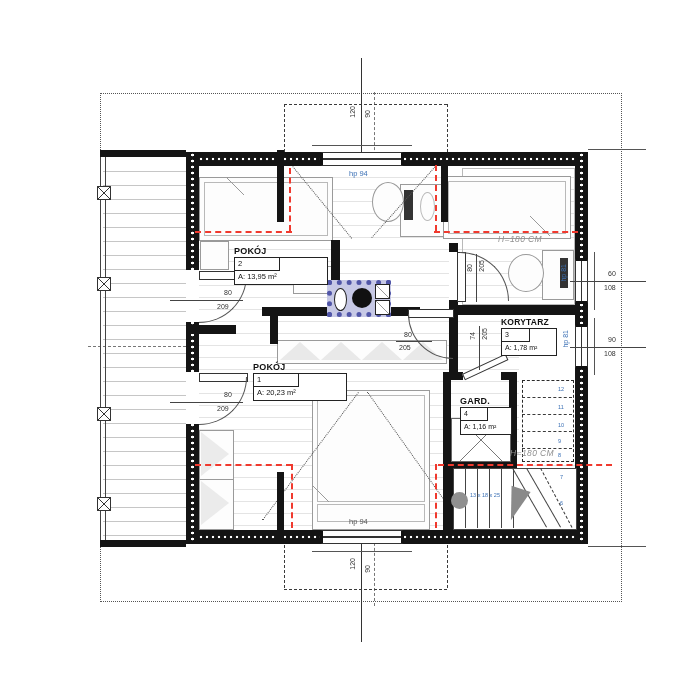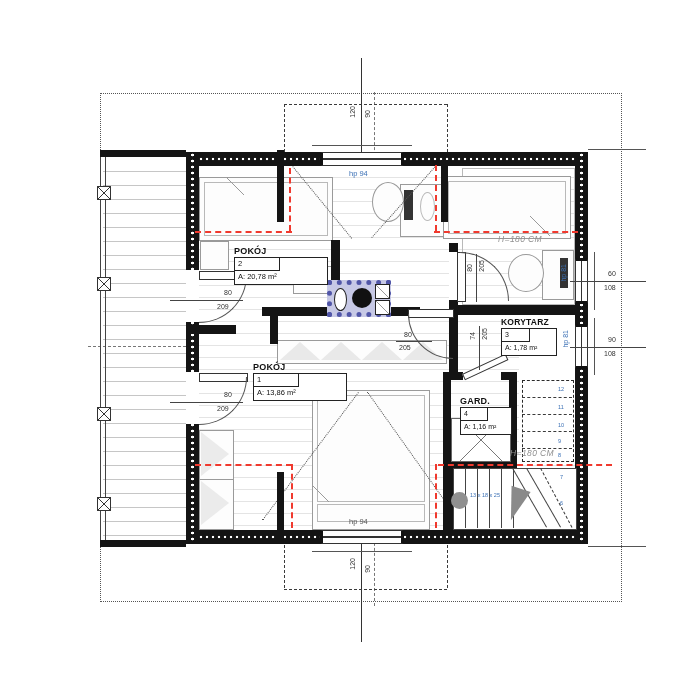--- a/index.html
+++ b/index.html
@@ -199,26 +199,26 @@
   <div class="abs redh" style="left:195px;top:464px;width:97px;"></div>
   <div class="abs redh" style="left:438px;top:464px;width:174px;"></div>
   <div class="abs redv" style="left:291px;top:464px;height:64px;"></div>
   <div class="abs redv" style="left:435px;top:464px;height:64px;"></div>
   <span class="abs hl" style="left:498px;top:234px;">H=180 CM</span>
   <span class="abs hl" style="left:510px;top:448px;">H=180 CM</span>
 
   <div class="abs rtitle" style="left:234px;top:246px;">POKÓJ</div>
   <div class="abs rbox" style="left:234px;top:257px;width:92px;">
     <div class="n">2</div>
-    <div class="a">A: 20,78 m²</div>
+    <div class="a">A: 13,95 m²</div>
   </div>
   <div class="abs rtitle" style="left:253px;top:362px;">POKÓJ</div>
   <div class="abs rbox" style="left:253px;top:373px;width:92px;">
     <div class="n">1</div>
-    <div class="a">A: 13,86 m²</div>
+    <div class="a">A: 20,23 m²</div>
   </div>
   <div class="abs rtitle" style="left:501px;top:317px;font-size:8.5px;">KORYTARZ</div>
   <div class="abs rbox" style="left:501px;top:328px;width:54px;font-size:7px;">
     <div class="n">3</div>
     <div class="a">A: 1,78 m²</div>
   </div>
   <div class="abs rtitle" style="left:460px;top:396px;">GARD.</div>
   <div class="abs rbox" style="left:460px;top:407px;width:50px;font-size:7px;">
     <div class="n">4</div>
     <div class="a">A: 1,16 m²</div>

